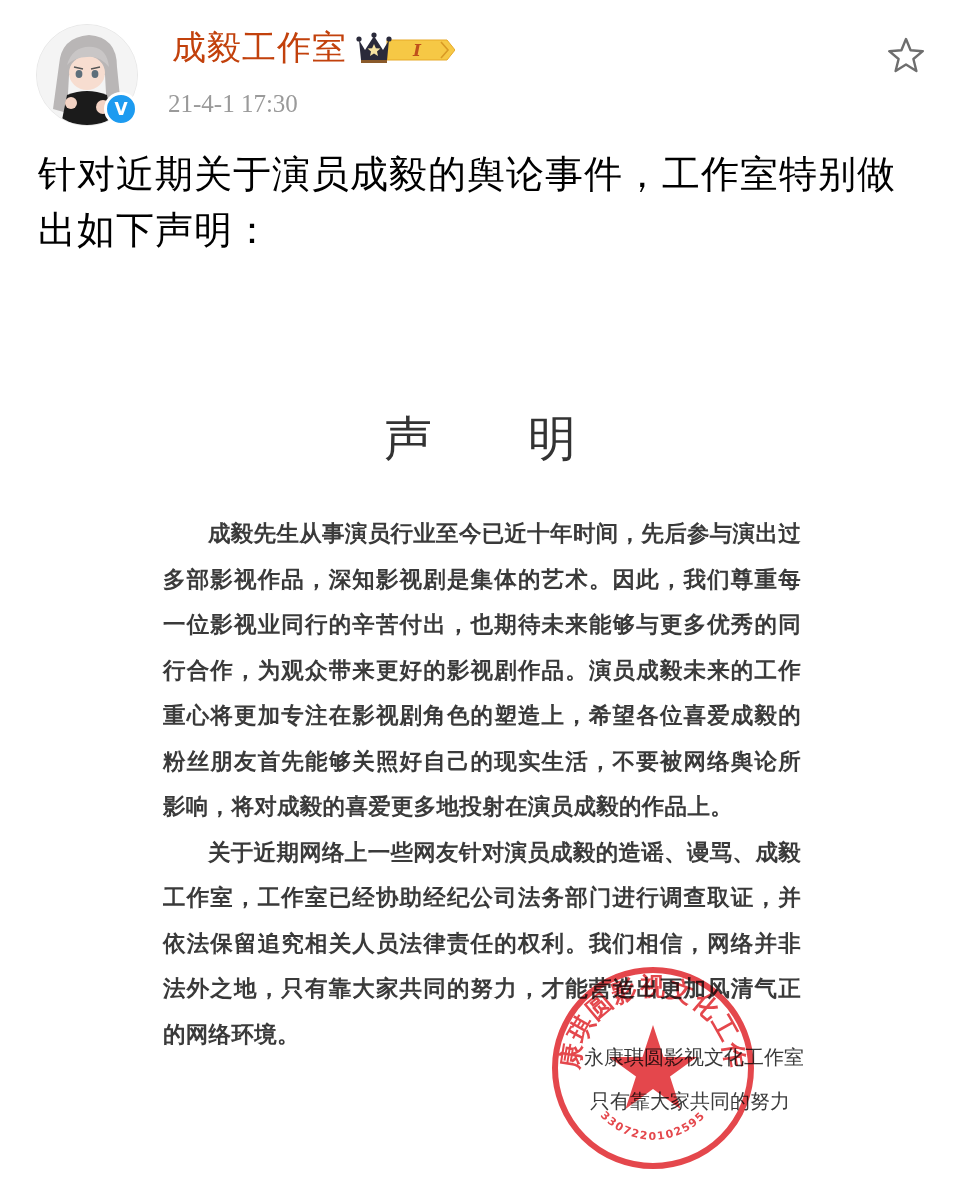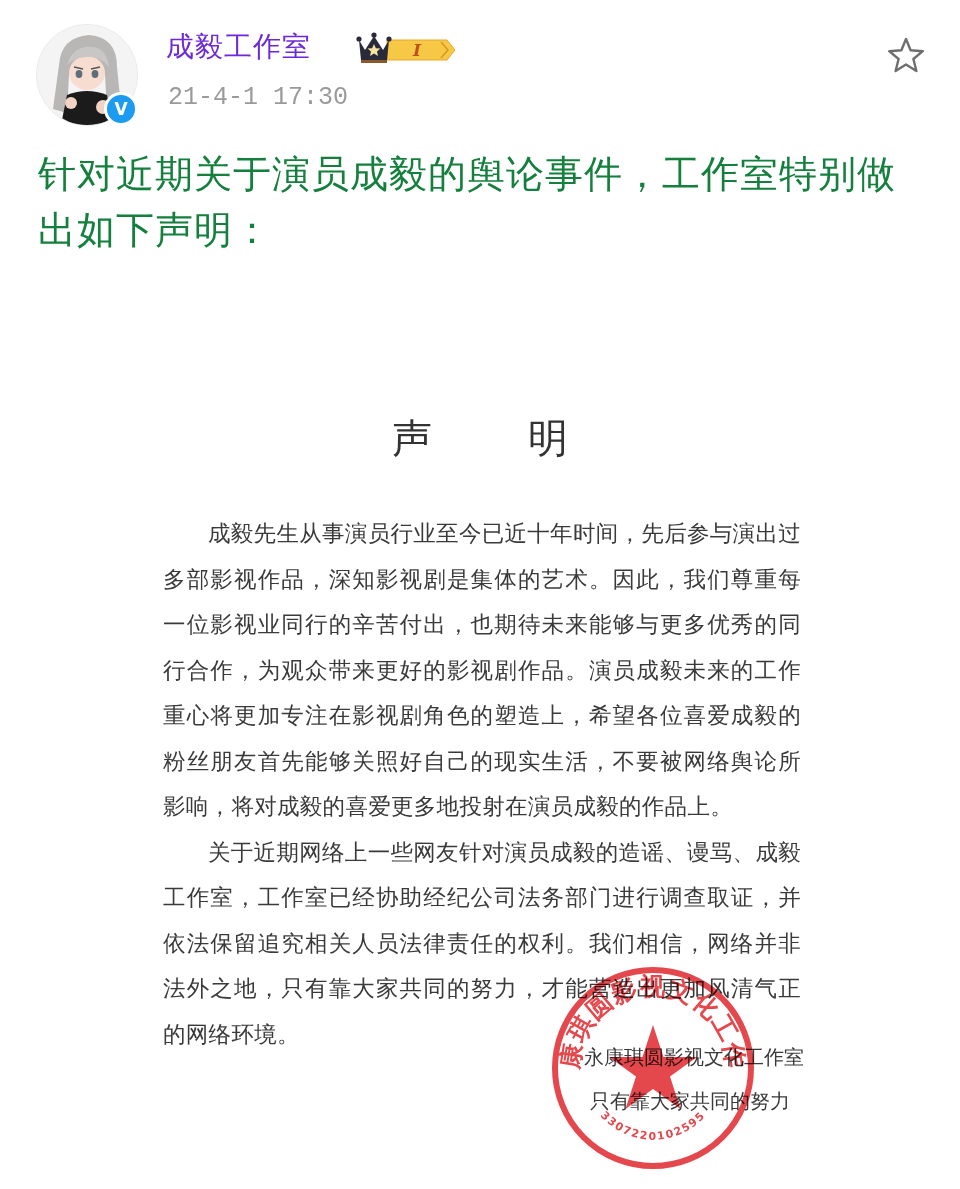--- a/index.html
+++ b/index.html
@@ -41,84 +41,85 @@
       box-sizing: content-box;
       color: #fff;
       font-weight: bold;
       font-size: 17px;
       line-height: 28px;
       text-align: center;
       font-family: "DejaVu Sans", sans-serif;
     }
     .username {
       position: absolute;
-      left: 166px; top: 24px;
-      font-size: 28px;
+      left: 172px; top: 24px;
+      font-size: 34px;
       line-height: 46px;
-      color: #6d28d9;
+      color: #c2410c;
       letter-spacing: 1px;
     }
     .vip-badge {
       position: absolute;
       left: 355px; top: 30px;
       width: 100px; height: 38px;
     }
     .timestamp {
       position: absolute;
-      left: 168px; top: 82px;
+      left: 168px; top: 88px;
       font-size: 25px;
       line-height: 32px;
       color: #9a9a9a;
-      font-family: Liberation Mono, monospace;
+      font-family: Liberation Serif, serif;
     }
     .favorite-button {
       position: absolute;
       left: 884px; top: 34px;
       width: 44px; height: 44px;
       cursor: pointer;
     }
     
     .post-text {
       position: absolute;
       left: 38px; top: 146px;
       width: 890px;
       font-size: 38px;
       line-height: 56px;
-      color: #15803d;
+      color: #000000;
       letter-spacing: 1px;
     }
     
     .doc-image {
       position: absolute;
       left: 0; top: 275px;
       width: 960px; height: 914px;
       background: #ffffff;
       cursor: pointer;
     }
     .doc-title {
       position: absolute;
       left: 0; top: 138px;
       width: 960px;
       text-align: center;
       font-family: "DejaVu Serif", "Liberation Serif", serif;
-      font-size: 40px;
+      font-size: 48px;
       line-height: 50px;
       color: #333;
     }
     .doc-title span { margin: 0 48px; }
     .doc-body {
       position: absolute;
       left: 163px; top: 236px;
       width: 638px;
       font-family: "DejaVu Serif", "Liberation Serif", serif;
       font-size: 22.5px;
       line-height: 45.5px;
       color: #3a3a3a;
       text-align: justify;
       letter-spacing: 0.3px;
+      font-weight: bold;
     }
     .doc-body p {
       margin: 0;
       text-indent: 2em;
     }
     .doc-body p + p { margin-top: 0; }
     .doc-sign {
       position: absolute;
       left: 508px; top: 760px;
       font-family: "DejaVu Serif", "Liberation Serif", serif;

